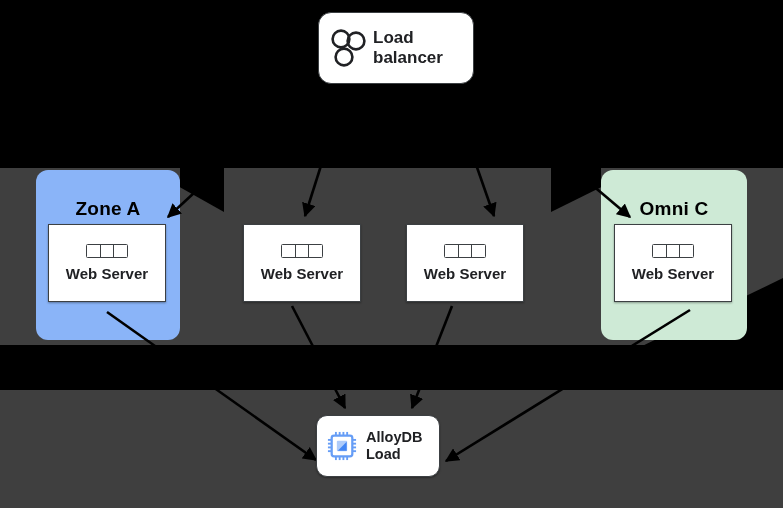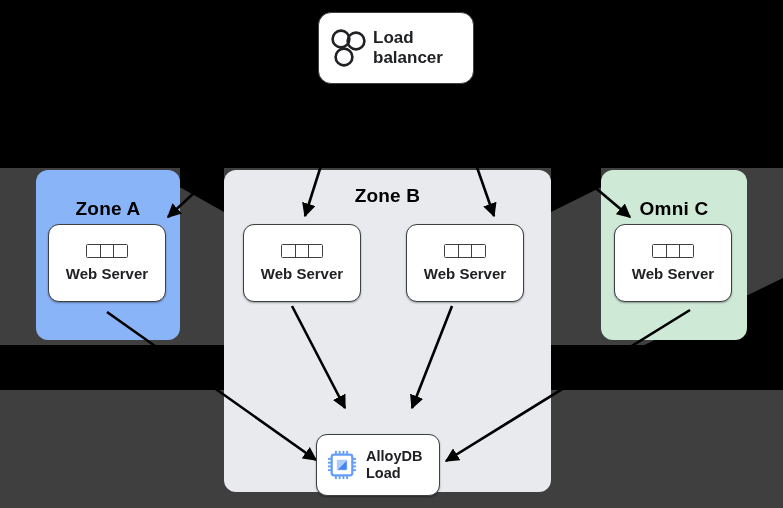--- a/index.html
+++ b/index.html
@@ -71,21 +71,21 @@
     background: #ceead6;
   }
   #zone-a .zone-title, #zone-c .zone-title { top: 28px; }
   #zone-b .zone-title { top: 15px; }
 
   
   .node {
     position: absolute;
     background: #ffffff;
     border: 1.6px solid #3c4043;
-    border-radius: 11px;
+    border-radius: 0;
     box-sizing: border-box;
     box-shadow: 0 1px 2px rgba(0,0,0,.35);
   }
   .node-web {
     width: 118px;
     height: 78px;
     display: flex;
     flex-direction: column;
     align-items: center;
     justify-content: center;
@@ -130,21 +130,21 @@
   }
   #load-balancer .lb-label {
     font-size: 17px;
     font-weight: bold;
     color: #202124;
     line-height: 1.18;
   }
 
   
   #alloydb {
-    left: 316px; top: 434px; width: 124px; height: 62px;
+    left: 316px; top: 415px; width: 124px; height: 62px;
     display: flex;
     align-items: center;
     padding: 0 10px;
     gap: 9px;
     border-radius: 11px;
   }
   #alloydb .db-label {
     font-size: 14.5px;
     font-weight: bold;
     color: #202124;
@@ -164,23 +164,20 @@
   <div class="mask-black" style="left:0px; top:345px; width:224px; height:45px;"></div>
   <div class="mask-black" style="left:551px; top:168px; width:50px; height:44px;
        clip-path: polygon(0 0, 100% 0, 100% 44%, 0 100%);"></div>
   <div class="mask-black" style="left:551px; top:278px; width:232px; height:112px;
        clip-path: polygon(100% 0, 100% 100%, 0 100%);"></div>
 
   <div class="zone" id="zone-a">
     <div class="zone-title">Zone A</div>
   </div>
 
-  <div class="zone" id="zone-b">
-    <div class="zone-title">Zone B</div>
-  </div>
 
   <div class="zone" id="zone-c">
     <div class="zone-title">Omni C</div>
   </div>
 
   <svg class="layer">
     <defs>
       <marker id="ah" viewBox="0 0 10 10" refX="9" refY="5" markerWidth="5.4" markerHeight="5.4" orient="auto-start-reverse">
         <path d="M 0 0 L 10 5 L 0 10 z" fill="#000000"></path>
       </marker>

